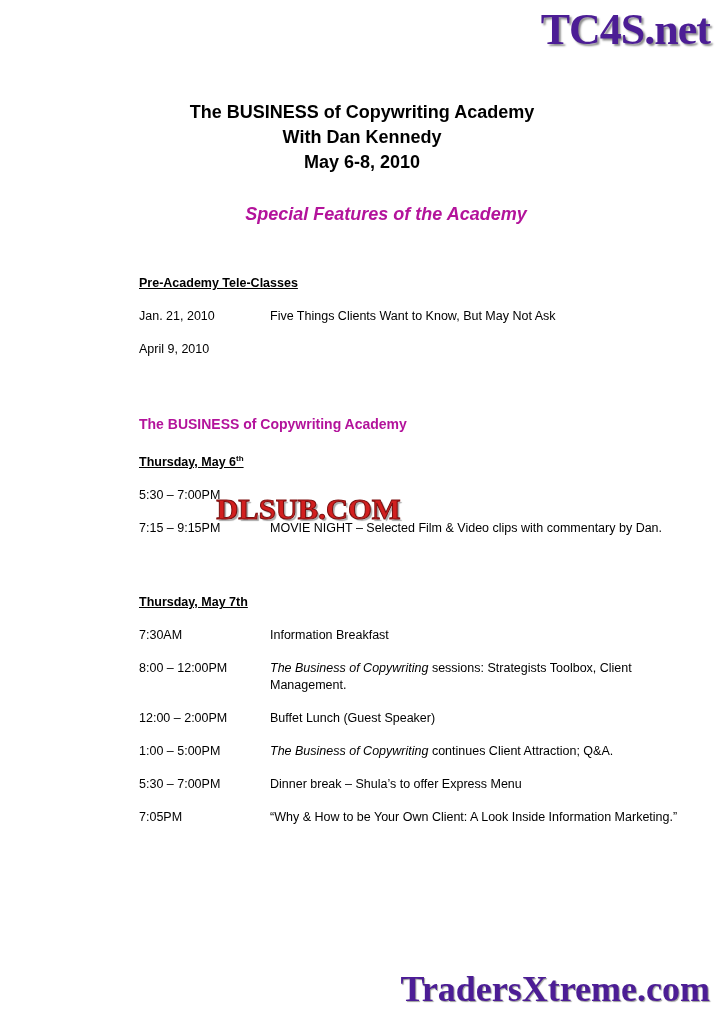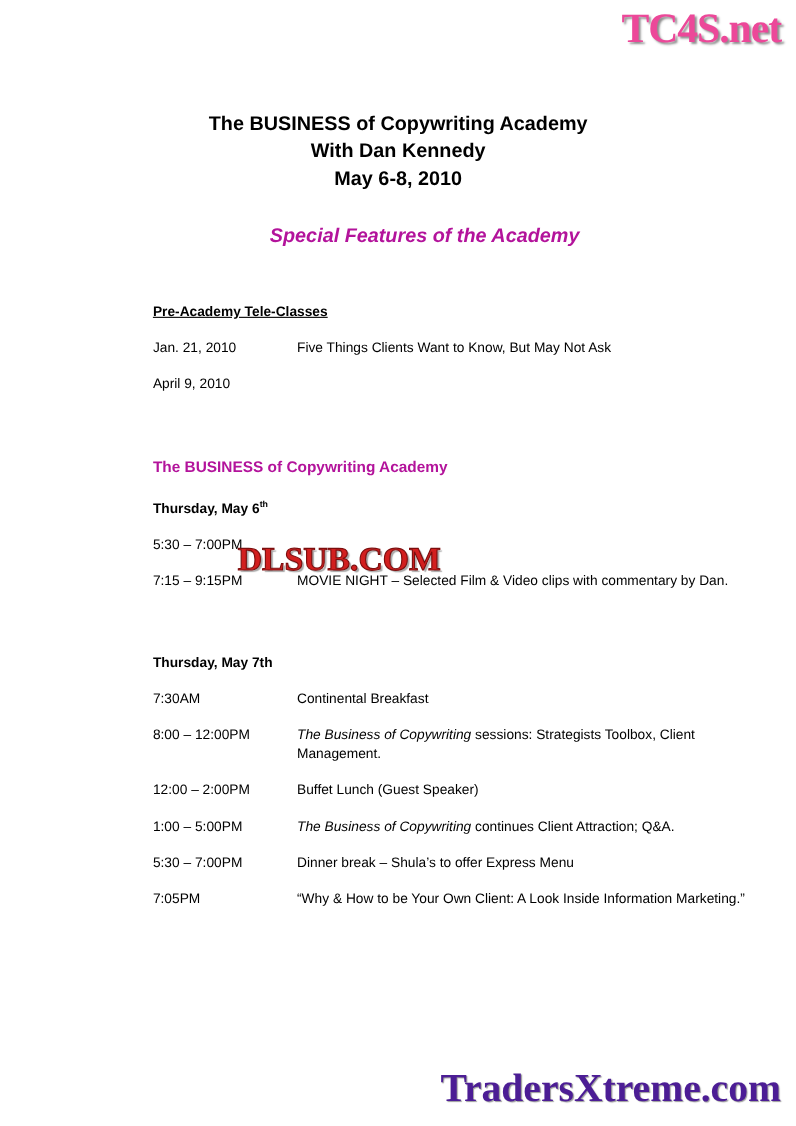--- a/index.html
+++ b/index.html
@@ -16,23 +16,23 @@
     overflow: hidden;
   }
 
   
   .wm-top {
     position: absolute;
     top: 4px;
     right: 14px;
     font-family: "Liberation Serif", serif;
     font-weight: bold;
-    font-size: 38px;
+    font-size: 44px;
     letter-spacing: -1px;
-    color: #ec4899;
+    color: #4c1d95;
     text-shadow: 2px 2px 2px rgba(0,0,0,0.45);
   }
   .wm-mid {
     position: absolute;
     left: 218px;
     top: 492px;
     font-family: "Liberation Serif", serif;
     font-weight: bold;
     font-size: 30px;
     letter-spacing: 0px;
@@ -101,20 +101,21 @@
   }
   .section-head-pink {
     font-size: 14px;
     font-weight: bold;
     color: #b3139b;
     margin: 0 0 22px 0;
   }
   .day-head {
     font-size: 12.5px;
     font-weight: bold;
+    text-decoration: underline;
     margin: 0 0 18px 0;
   }
   .day-head sup {
     font-size: 8px;
     vertical-align: super;
   }
 
   .row {
     display: flex;
     margin-bottom: 16px;
@@ -181,21 +182,21 @@
         <div class="time">7:15 – 9:15PM</div>
         <div class="desc">MOVIE NIGHT – Selected Film &amp; Video clips with commentary by Dan.</div>
       </div>
 
       <div class="gap-lg"></div>
 
       <div class="day-head"><span>Thursday, May 7th</span></div>
 
       <div class="row">
         <div class="time">7:30AM</div>
-        <div class="desc">Continental Breakfast</div>
+        <div class="desc">Information Breakfast</div>
       </div>
 
       <div class="row">
         <div class="time">8:00 – 12:00PM</div>
         <div class="desc"><em>The Business of Copywriting</em><span> sessions: Strategists Toolbox, Client Management.</span></div>
       </div>
 
       <div class="row">
         <div class="time">12:00 – 2:00PM</div>
         <div class="desc">Buffet Lunch (Guest Speaker)</div>

